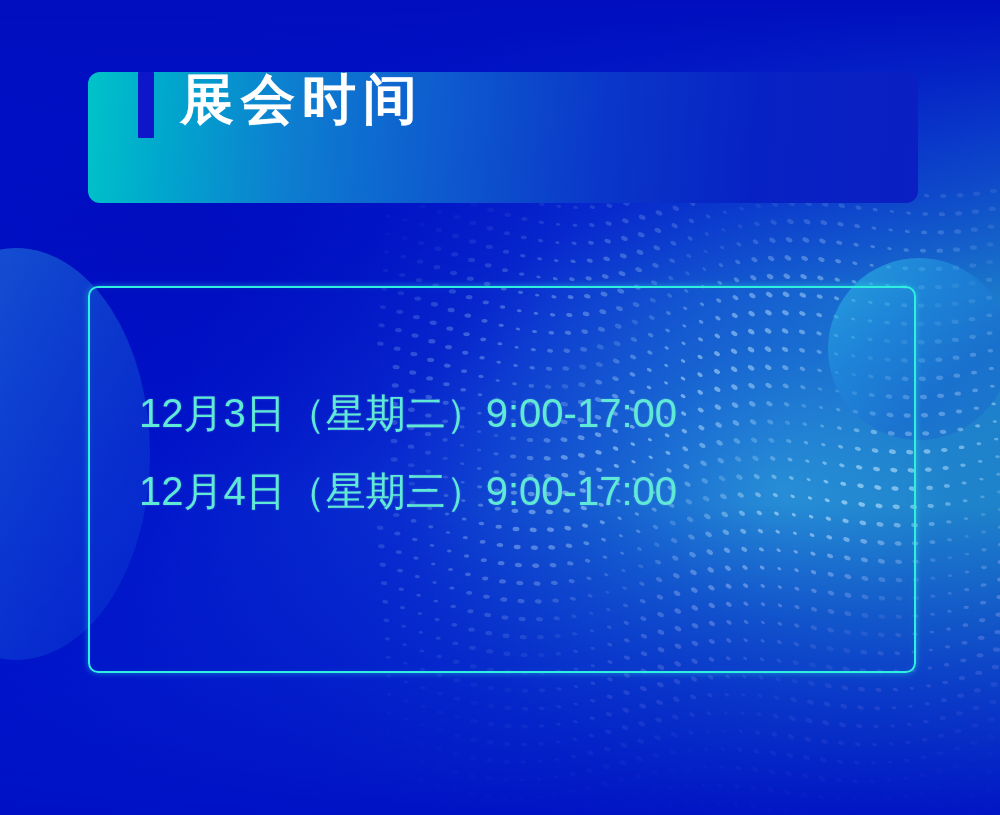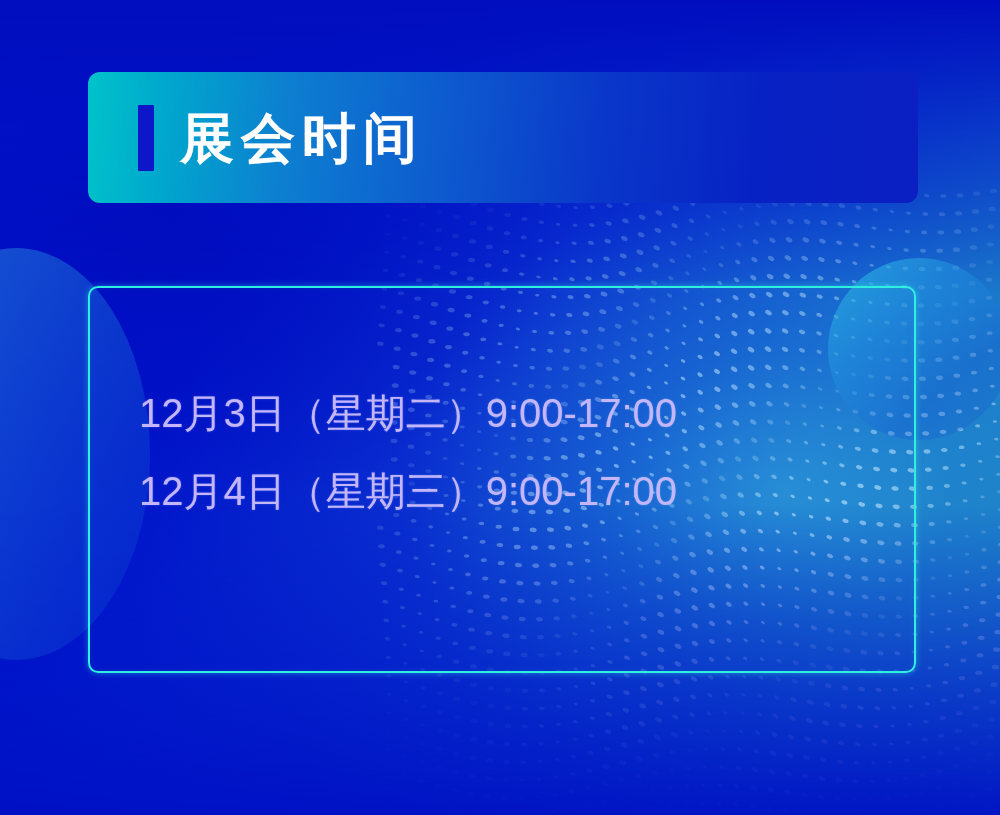--- a/index.html
+++ b/index.html
@@ -109,21 +109,20 @@
     border-radius: 12px;
     background: linear-gradient(95deg,
         #00c3c9 0%,
         #00a9cd 9%,
         #0d7fd0 24%,
         #0e5ccf 42%,
         #0a37c9 62%,
         #0722c4 80%,
         #0b1fc2 100%);
     display: flex;
-    align-items: center;
   }
   .banner-bar {
     width: 16px;
     height: 66px;
     margin-left: 50px;
     background: #0d17c9;
     border-radius: 1px;
     flex: none;
   }
   .banner-title {
@@ -151,21 +150,21 @@
       inset 0 0 10px rgba(47,240,224,0.06);
     box-sizing: border-box;
   }
   .infobox-inner {
     position: absolute;
     left: 139px;
     top: 374px;
     width: 600px;
   }
   .time-line {
-    color: #c4b5fd;
+    color: #5eead4;
     font-size: 40px;
     font-weight: 500;
     line-height: 78px;
     white-space: nowrap;
     letter-spacing: 0px;
     text-shadow: 0 0 2px rgba(180,220,255,0.35);
   }
 </style>
 </head>
 <body>

